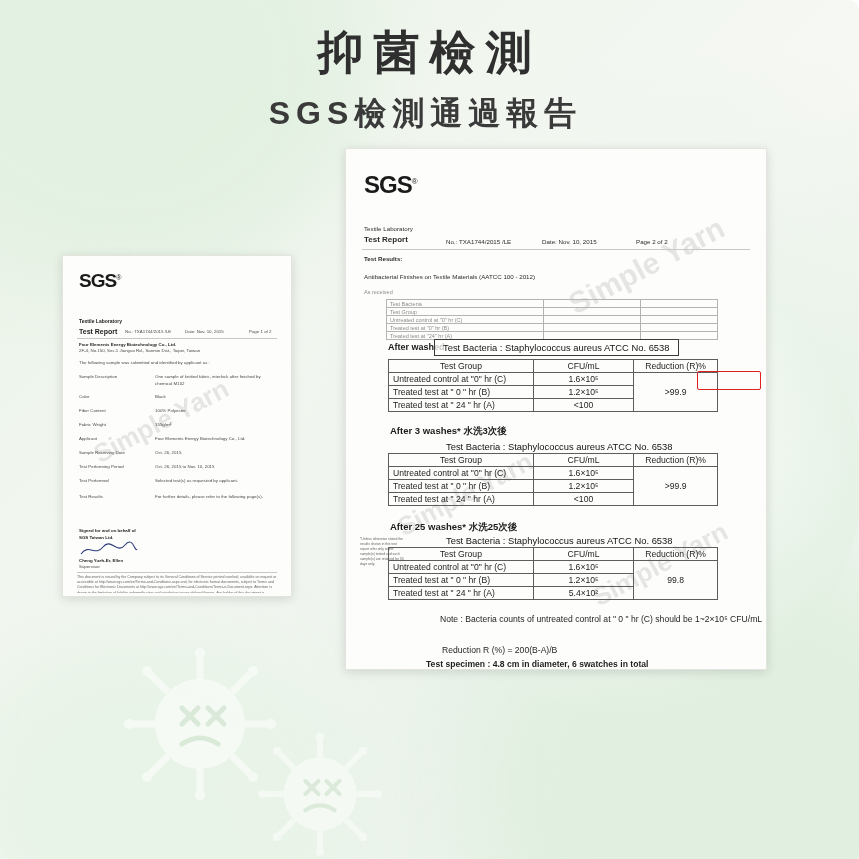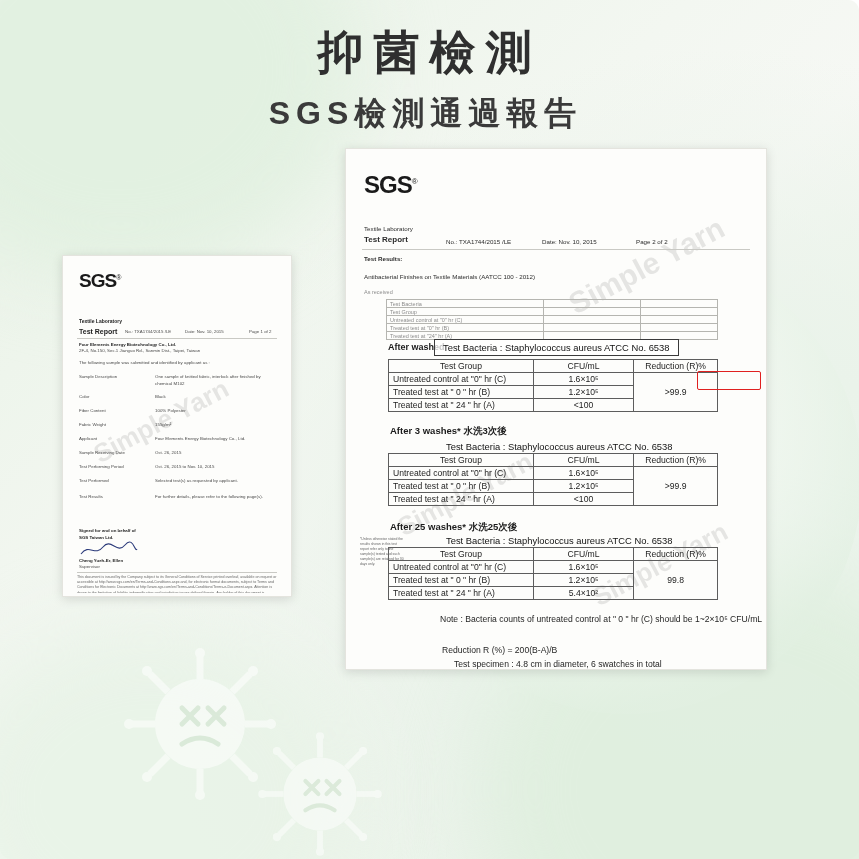--- a/index.html
+++ b/index.html
@@ -362,18 +362,18 @@
       </tr>
       <tr>
         <td class="tl">Treated test at " 24 " hr (A)</td>
         <td>5.4×10²</td>
       </tr>
     </tbody>
       </table>
 
     <div class="footnote" style="left:60px;top:465px;margin-left:34px;">Note : Bacteria counts of untreated control at " 0 " hr (C) should be 1~2×10⁵ CFU/mL</div>
     <div class="footnote" style="left:96px;top:496px;">Reduction   R (%) = 200(B-A)/B</div>
-    <div class="footnote" style="left:108px;top:510px;">Test specimen : 4.8 cm in diameter, 6 swatches in total</div>
+    <div class="footnote" style="left:80px;top:510px;font-weight:bold;">Test specimen : 4.8 cm in diameter, 6 swatches in total</div>
     <div class="microtext" style="left:14px;top:388px;width:46px;font-size:3.4px;">*Unless otherwise stated the results shown in this test report refer only to the sample(s) tested and such sample(s) are retained for 30 days only.</div>
   </div>
 
 
 </div>
 
 </body></html>

